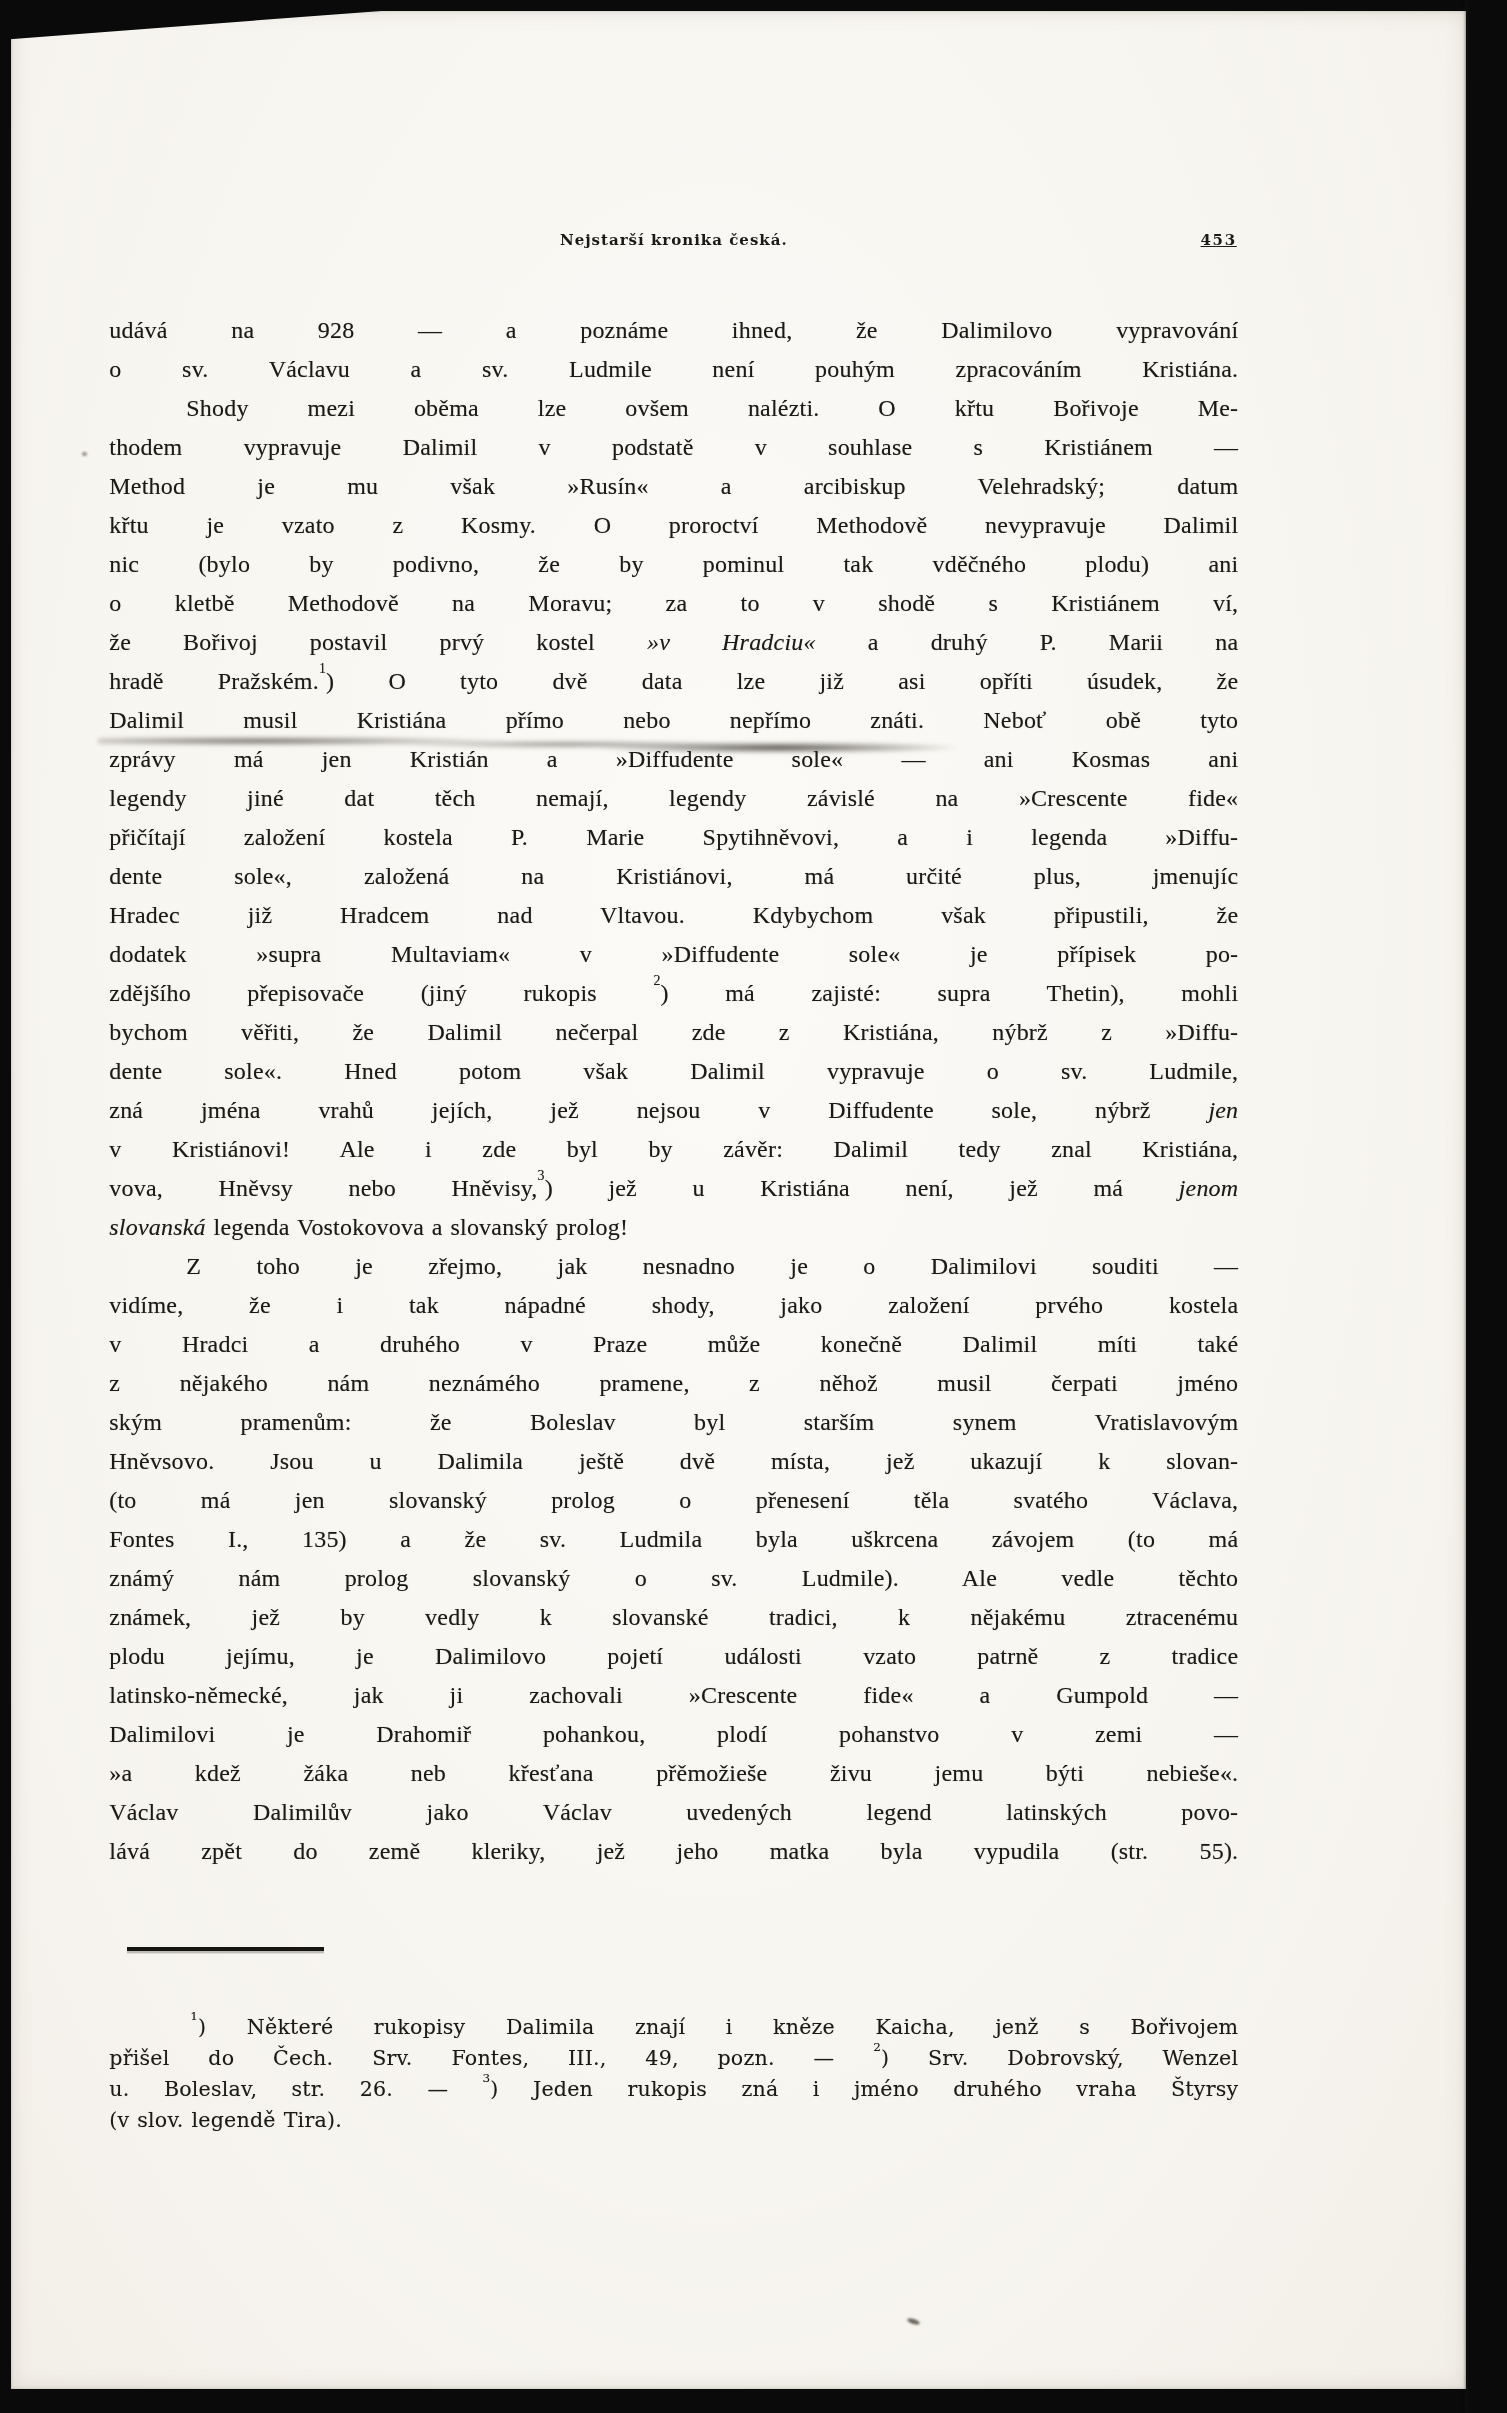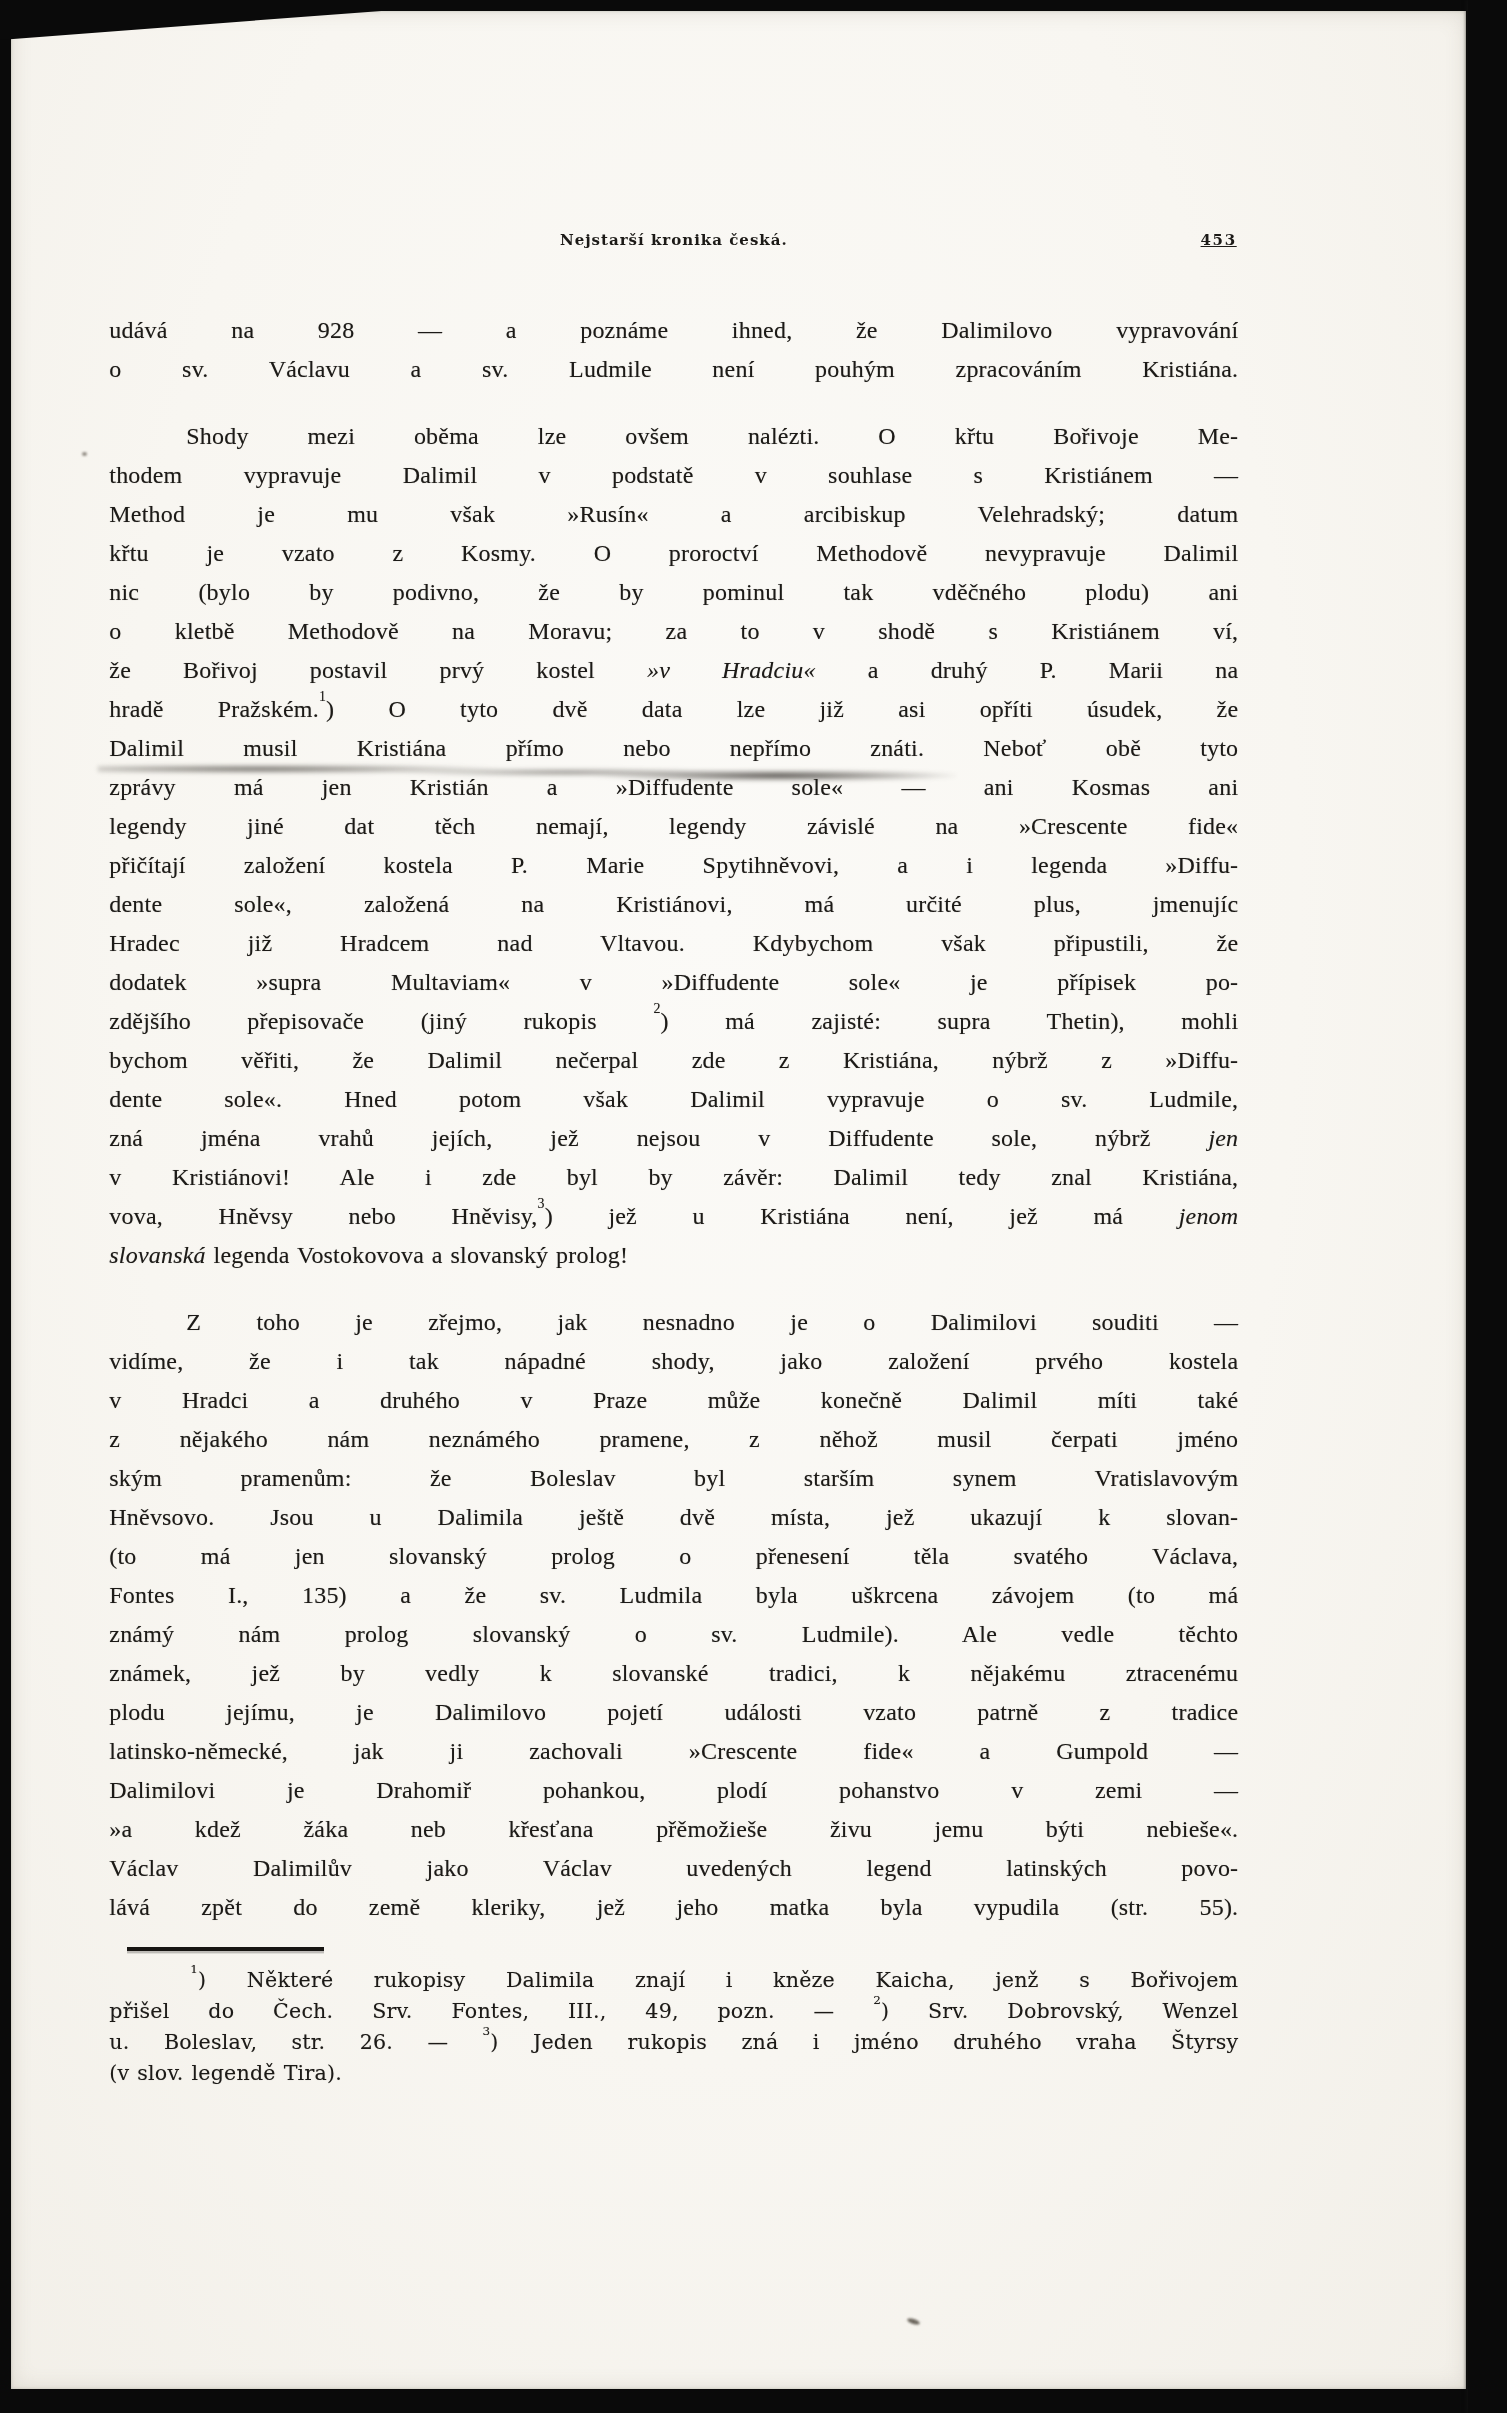--- a/index.html
+++ b/index.html
@@ -31,38 +31,38 @@
     position:absolute;left:98px;top:300px;width:1129px;color:#1c1a17;
   }
   .bl{
     position:relative;height:39px;line-height:39px;font-size:24px;
     letter-spacing:0.2px;word-spacing:1.6px;white-space:nowrap;
     text-shadow:0 0 0.8px rgba(25,22,18,.4);
     text-align:left;
     font-family:Liberation Serif, serif;
   }
   .bl.j{text-align:justify;text-align-last:justify;white-space:normal;}
-  .bl.ind{padding-left:77px;margin-top:28px;}
+  .bl.ind{padding-left:77px;}
   .bl i{font-style:italic;letter-spacing:0.2px;}
   sup{font-size:.58em;line-height:0;position:relative;top:-.5em;}
   .fn-rule{
     position:absolute;left:116px;top:1936px;width:197px;height:4px;
     background:#171512;box-shadow:0 2.4px 0 rgba(23,21,18,.25);
   }
   .footnotes{
     position:absolute;left:98px;top:1954px;width:1129px;color:#1c1a17;
   }
   .fl{
     position:relative;height:31px;line-height:31px;font-size:20.6px;
     letter-spacing:0.2px;word-spacing:1.2px;white-space:nowrap;
     text-shadow:0 0 0.8px rgba(25,22,18,.35);
     text-align:left;
   }
   .fl.j{text-align:justify;text-align-last:justify;white-space:normal;}
-  .fl.ind{padding-left:81px;}
+  .fl.ind{padding-left:81px;margin-top:47px;}
   
   .smudge{
     position:absolute;left:-11.3px;top:-6.5px;width:858px;height:27.5px;pointer-events:none;
     background:
       radial-gradient(ellipse 348px 6.5px at 162px 8px, rgba(50,46,40,.70), rgba(50,46,40,0) 72%),
       radial-gradient(ellipse 243px 5.7px at 469px 11.3px, rgba(45,41,35,.50), rgba(45,41,35,0) 72%),
       radial-gradient(ellipse 259px 8px at 680px 14.6px, rgba(38,34,29,.80), rgba(38,34,29,0) 72%);
     filter:blur(2px);
   }
   .speck{position:absolute;background:#6d675e;border-radius:50%;}

